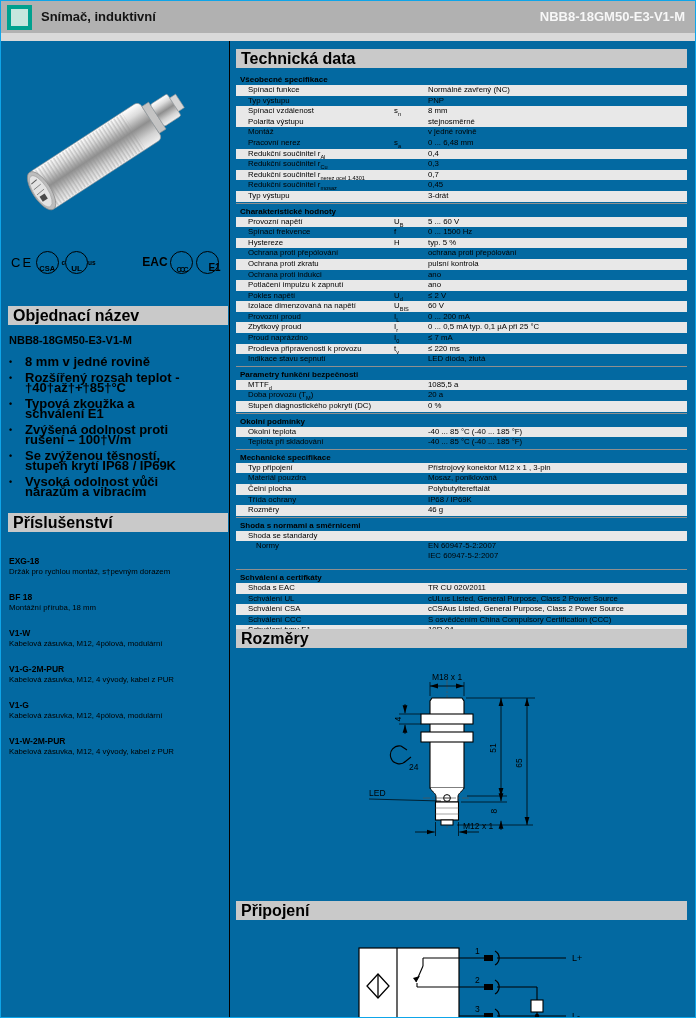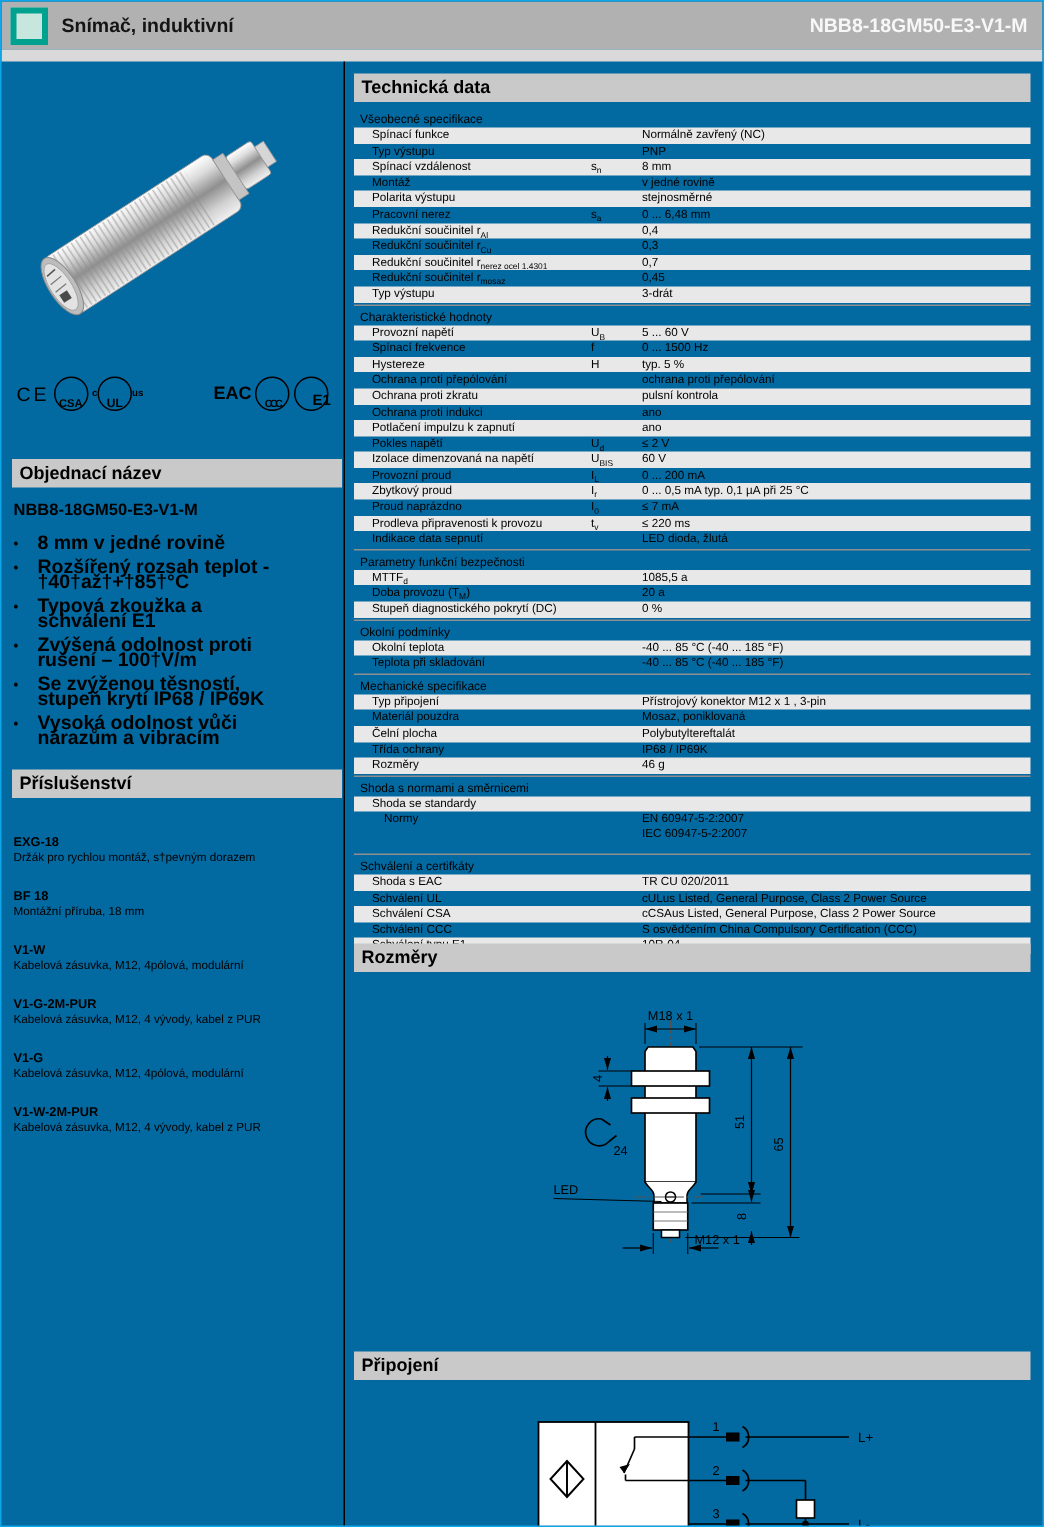--- a/index.html
+++ b/index.html
@@ -9,21 +9,21 @@
   
   .hdr{position:absolute;top:0;left:0;right:0;height:32px;background:#b1b1b1;}
   .hdr-badge{position:absolute;left:6px;top:4px;width:25px;height:25px;background:#c6e6de;
              border:4px solid #00a18f;box-sizing:border-box;}
   .hdr-left{position:absolute;left:40px;top:8px;font-size:13px;font-weight:bold;color:#141414;}
   .hdr-right{position:absolute;right:10px;top:8px;font-size:13px;font-weight:bold;color:#f7f7f7;}
   .substrip{position:absolute;top:32px;left:0;right:0;height:8px;background:#d9d9d9;}
   .vdivider{position:absolute;left:228px;top:40px;bottom:0;width:1px;background:#000;}
 
   
-  .secbar{height:19px;background:#c9c9c9;font-size:12px;font-weight:bold;line-height:19px;
+  .secbar{height:19px;background:#c9c9c9;font-size:16px;font-weight:bold;line-height:19px;
           padding-left:5px;}
 
   
   .leftcol{position:absolute;left:0;top:40px;width:228px;height:976px;}
   .photo{position:absolute;top:8px;left:7px;}
   .certs{position:absolute;top:208px;left:10px;width:208px;height:26px;display:flex;
          align-items:center;justify-content:space-between;}
   .cert-ce{font-size:13px;letter-spacing:2px;}
   .cert-circle{width:23px;height:23px;border:1.6px solid #000;border-radius:50%;
                display:flex;align-items:flex-end;justify-content:center;font-weight:bold;box-sizing:border-box;}
@@ -42,21 +42,21 @@
   .feature .ftxt{width:158px;font-size:13px;font-weight:bold;line-height:10.5px;}
   .acc-bar{position:absolute;top:472px;left:7px;width:215px;}
   .accessories{position:absolute;top:499px;left:8px;width:214px;}
   .acc-name{font-size:8.5px;font-weight:bold;margin-top:16px;}
   .acc-desc{font-size:7.8px;margin-top:1px;}
 
   
   .rightcol{position:absolute;left:229px;top:40px;width:466px;height:976px;}
   .tech{position:absolute;top:8px;left:6px;right:9px;}
   .t-table{margin-top:4px;}
-  .t-sechead{font-size:8px;font-weight:normal;padding:3px 0 1px 4px;border-top:1px solid #8f8f8f;margin-top:1px;}
+  .t-sechead{font-size:8px;font-weight:bold;padding:3px 0 1px 4px;border-top:1px solid #8f8f8f;margin-top:1px;}
   .t-sechead.first{border-top:none;margin-top:0;}
   .t-gap{height:7px;}
   .t-row{display:flex;min-height:10.6px;}
   .t-row.shaded{background:#e8e8e8;}
   .t-label{width:158px;padding-left:12px;font-size:7.8px;line-height:10.6px;box-sizing:border-box;}
   .t-row.indent2 .t-label{padding-left:20px;}
   .t-sym{width:34px;font-size:7.8px;line-height:10.6px;}
   .t-val{flex:1;font-size:7.8px;line-height:10.6px;}
   .t-val div{line-height:9.8px;}
   sub{font-size:0.72em;line-height:0;}
@@ -190,29 +190,29 @@
           <div class="t-row">
             <div class="t-label">Typ výstupu</div>
             <div class="t-sym"></div>
             <div class="t-val">PNP</div>
           </div>
           <div class="t-row shaded">
             <div class="t-label">Spínací vzdálenost</div>
             <div class="t-sym">s<sub>n</sub></div>
             <div class="t-val">8 mm</div>
           </div>
+          <div class="t-row shaded">
+            <div class="t-label">Polarita výstupu</div>
+            <div class="t-sym"></div>
+            <div class="t-val">stejnosměrné</div>
+          </div>
           <div class="t-row">
             <div class="t-label">Montáž</div>
             <div class="t-sym"></div>
             <div class="t-val">v jedné rovině</div>
-          </div>
-          <div class="t-row shaded">
-            <div class="t-label">Polarita výstupu</div>
-            <div class="t-sym"></div>
-            <div class="t-val">stejnosměrné</div>
           </div>
           <div class="t-row">
             <div class="t-label">Pracovní nerez</div>
             <div class="t-sym">s<sub>a</sub></div>
             <div class="t-val">0 ... 6,48 mm</div>
           </div>
           <div class="t-row shaded">
             <div class="t-label">Redukční součinitel r<sub>Al</sub></div>
             <div class="t-sym"></div>
             <div class="t-val">0,4</div>
@@ -297,21 +297,21 @@
             <div class="t-label">Proud naprázdno</div>
             <div class="t-sym">I<sub>0</sub></div>
             <div class="t-val">≤ 7 mA</div>
           </div>
           <div class="t-row shaded">
             <div class="t-label">Prodleva připravenosti k provozu</div>
             <div class="t-sym">t<sub>v</sub></div>
             <div class="t-val">≤ 220 ms</div>
           </div>
           <div class="t-row">
-            <div class="t-label">Indikace data sepnutí</div>
+            <div class="t-label">Indikace stavu sepnutí</div>
             <div class="t-sym"></div>
             <div class="t-val">LED dioda, žlutá</div>
           </div>
           <div class="t-sechead">Parametry funkční bezpečnosti</div>
           <div class="t-row shaded">
             <div class="t-label">MTTF<sub>d</sub></div>
             <div class="t-sym"></div>
             <div class="t-val">1085,5 a</div>
           </div>
           <div class="t-row">

